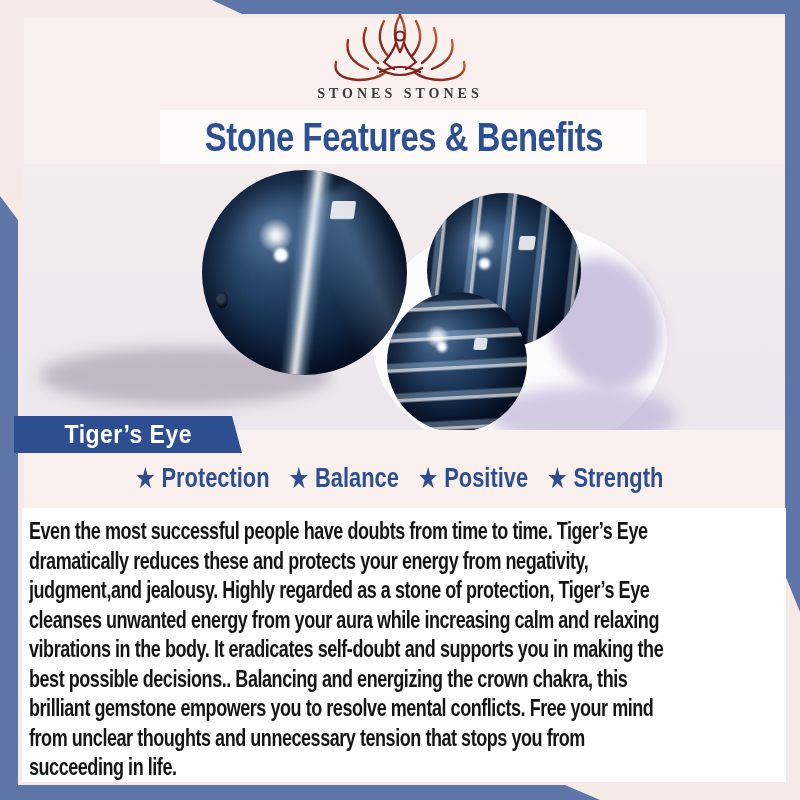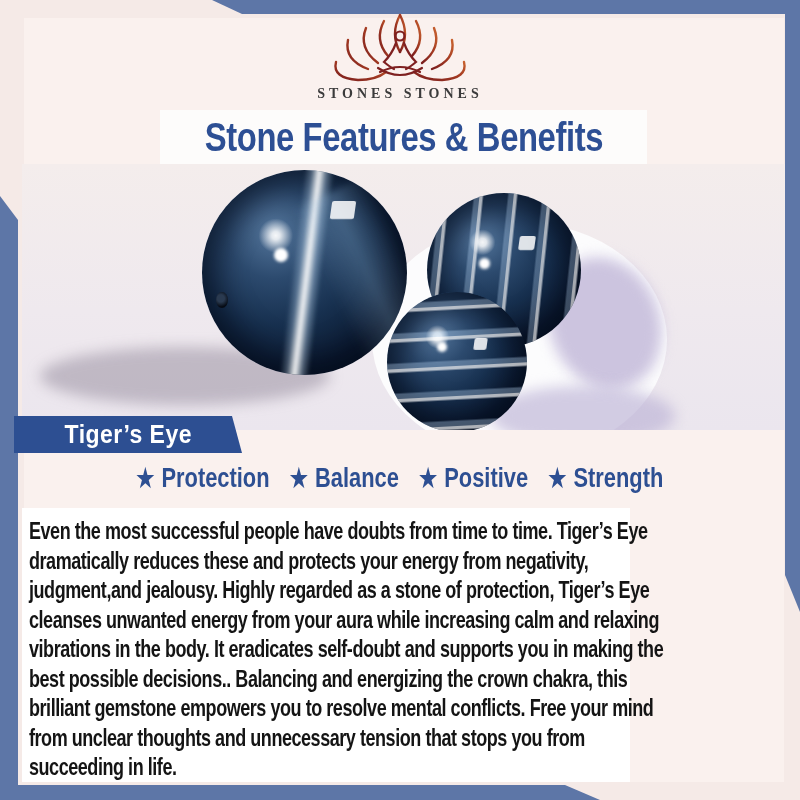--- a/index.html
+++ b/index.html
@@ -72,21 +72,21 @@
   .stone-banner span{color:#fff;font-weight:700;font-size:25px;letter-spacing:.5px;
     transform:scaleX(.92);white-space:nowrap;}
 
   
   .features{position:absolute;left:0;top:462px;width:800px;display:flex;justify-content:center;}
   .features-inner{display:flex;gap:26px;transform:scaleX(.78);transform-origin:center;white-space:nowrap;}
   .feature-item{color:#2d4f92;font-weight:700;font-size:28px;display:flex;gap:9px;align-items:center;}
   .feature-star{font-size:26px;}
 
   
-  .desc-panel{position:absolute;left:22px;top:508px;width:608px;height:274px;background:#ffffff;}
+  .desc-panel{position:absolute;left:22px;top:508px;width:764px;height:274px;background:#ffffff;}
   .desc-lines{position:absolute;left:7px;top:8px;width:1019px;transform:scaleX(.75);
     transform-origin:top left;}
   .desc-line{font-size:24px;font-weight:700;line-height:29.5px;letter-spacing:-0.6px;
     color:#141414;white-space:nowrap;}
 </style>
 </head>
 <body>
 
 <div class="canvas">
 

